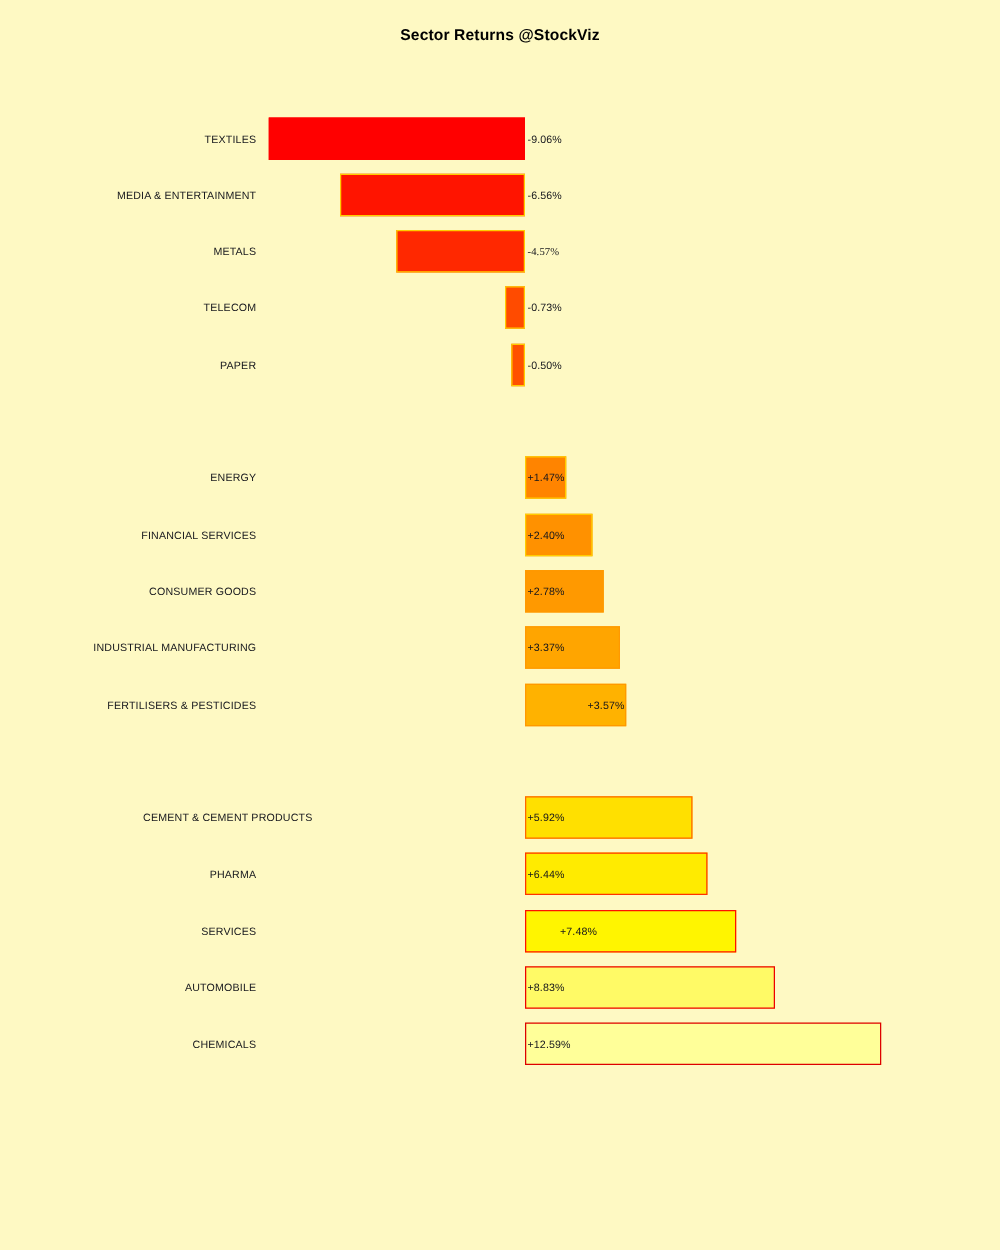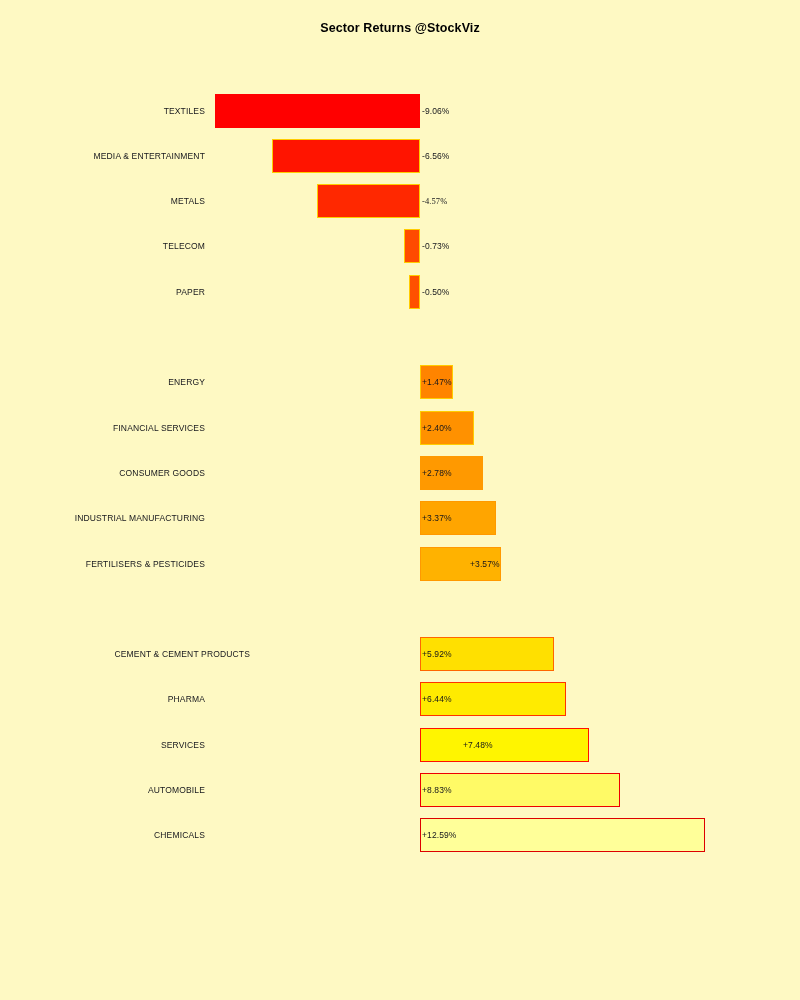--- a/index.html
+++ b/index.html
@@ -147,21 +147,21 @@
         <div class="bar-value" style="left: 422px;">+5.92%</div>
       </div>
       <div class="bar-row" style="top: 676.9px;">
         <div class="cat-label">PHARMA</div>
         <div class="bar" style="width: 145.544px; left: 420px; background: rgb(255, 235, 0); border-color: rgb(255, 51, 0);"></div>
         <div class="bar-value" style="left: 422px;">+6.44%</div>
       </div>
       <div class="bar-row" style="top: 722.2px;">
         <div class="cat-label">SERVICES</div>
         <div class="bar" style="width: 169.048px; left: 420px; background: rgb(255, 245, 0); border-color: rgb(255, 17, 0);"></div>
-        <div class="bar-value" style="left: 445px; padding-left: 18px;">+7.48%</div>
+        <div class="bar-value" style="left: 430px; padding-left: 18px;">+7.48%</div>
       </div>
       <div class="bar-row" style="top: 767.5px;">
         <div class="cat-label">AUTOMOBILE</div>
         <div class="bar" style="width: 199.558px; left: 420px; background: rgb(255, 250, 102); border-color: rgb(238, 0, 0);"></div>
         <div class="bar-value" style="left: 422px;">+8.83%</div>
       </div>
       <div class="bar-row" style="top: 812.8px;">
         <div class="cat-label">CHEMICALS</div>
         <div class="bar" style="width: 284.534px; left: 420px; background: rgb(255, 255, 153); border-color: rgb(221, 0, 0);"></div>
         <div class="bar-value" style="left: 422px;">+12.59%</div>

